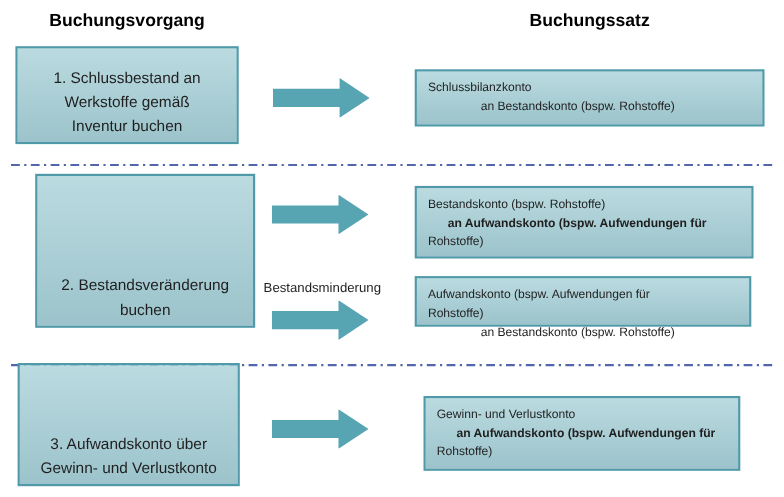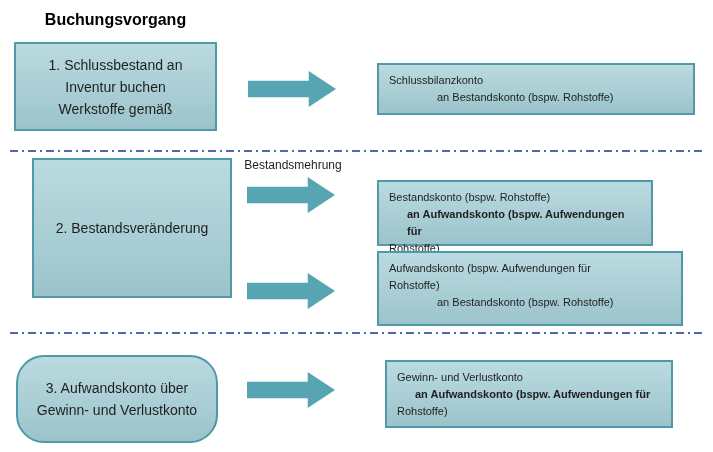--- a/index.html
+++ b/index.html
@@ -28,21 +28,21 @@
     font-size:16px;font-weight:bold;color:#000;
     text-align:center;
     top:11px;
   }
   .col-header.left{left:14px;width:203px;}
   .col-header.right{left:377px;width:318px;}
   .pbox{
     position:absolute;
     background:linear-gradient(180deg,var(--box-fill-top) 0%,var(--box-fill-bottom) 100%);
     border:2px solid var(--box-border);
-    display:flex;align-items:center;justify-content:center;
+    display:flex;align-items:flex-end;justify-content:center;
     text-align:center;
     font-size:14px;line-height:22px;
     padding:4px 8px;
   }
   .ebox{
     position:absolute;
     background:linear-gradient(180deg,var(--box-fill-top) 0%,var(--box-fill-bottom) 100%);
     border:2px solid var(--box-border);
     font-size:11px;line-height:17px;
     padding:7px 10px 6px 10px;
@@ -64,68 +64,70 @@
   .divider{
     position:absolute;left:8px;width:698px;height:4px;
   }
 </style>
 </head>
 <body>
 
 <div class="canvas">
 
   <div class="col-header left">Buchungsvorgang</div>
+  <div class="col-header right">Buchungssatz</div>
 
   <div class="pbox" style="left:14px;top:42px;width:203px;height:89px;">
     <div>
       <div>1. Schlussbestand an</div>
+      <div>Werkstoffe gemäß</div>
       <div>Inventur buchen</div>
-      <div>Werkstoffe gemäß</div>
     </div>
   </div>
   <div class="block-arrow" style="left:248px;top:71px;"></div>
   <div class="ebox" style="left:377px;top:63px;width:318px;height:52px;">
     <div>Schlussbilanzkonto</div>
     <div class="indent-lg">an Bestandskonto (bspw. Rohstoffe)</div>
   </div>
 
   <div class="divider" style="top:139px;">
     <svg width="698" height="4">
       <line x1="2" y1="2" x2="696" y2="2" stroke="#5166ad" stroke-width="2" stroke-dasharray="8,4,2,4"></line>
     </svg>
   </div>
 
   <div class="pbox" style="left:32px;top:158px;width:200px;height:140px;">
     <div>
       <div>2. Bestandsveränderung</div>
+      <div>buchen</div>
     </div>
   </div>
 
-  <div class="flow-label" style="left:230px;top:158px;">Bestandsmehrung</div>
   <div class="block-arrow" style="left:247px;top:177px;"></div>
-  <div class="ebox" style="left:377px;top:180px;width:276px;height:66px;">
+  <div class="ebox" style="left:377px;top:169px;width:308px;height:66px;">
     <div>Bestandskonto (bspw. Rohstoffe)</div>
     <div class="indent-sm">an Aufwandskonto (bspw. Aufwendungen für</div>
     <div>Rohstoffe)</div>
   </div>
 
+  <div class="flow-label" style="left:230px;top:254px;">Bestandsminderung</div>
   <div class="block-arrow" style="left:247px;top:273px;"></div>
-  <div class="ebox" style="left:377px;top:251px;width:306px;height:75px;">
+  <div class="ebox" style="left:377px;top:251px;width:306px;height:46px;">
     <div>Aufwandskonto (bspw. Aufwendungen für</div>
     <div>Rohstoffe)</div>
     <div class="indent-lg">an Bestandskonto (bspw. Rohstoffe)</div>
   </div>
 
   <div class="divider" style="top:321px;">
     <svg width="698" height="4">
       <line x1="2" y1="2" x2="696" y2="2" stroke="#5166ad" stroke-width="2" stroke-dasharray="8,4,2,4"></line>
     </svg>
   </div>
 
-  <div class="pbox" style="left:16px;top:355px;width:202px;height:88px;border-radius:28px;">
+  <div class="pbox" style="left:16px;top:330px;width:202px;height:112px;">
     <div>
       <div>3. Aufwandskonto über</div>
       <div>Gewinn- und Verlustkonto</div>
     </div>
   </div>
   <div class="block-arrow" style="left:247px;top:372px;"></div>
   <div class="ebox" style="left:385px;top:360px;width:288px;height:68px;">
     <div>Gewinn- und Verlustkonto</div>
     <div class="indent-sm">an Aufwandskonto (bspw. Aufwendungen für</div>
     <div>Rohstoffe)</div>

